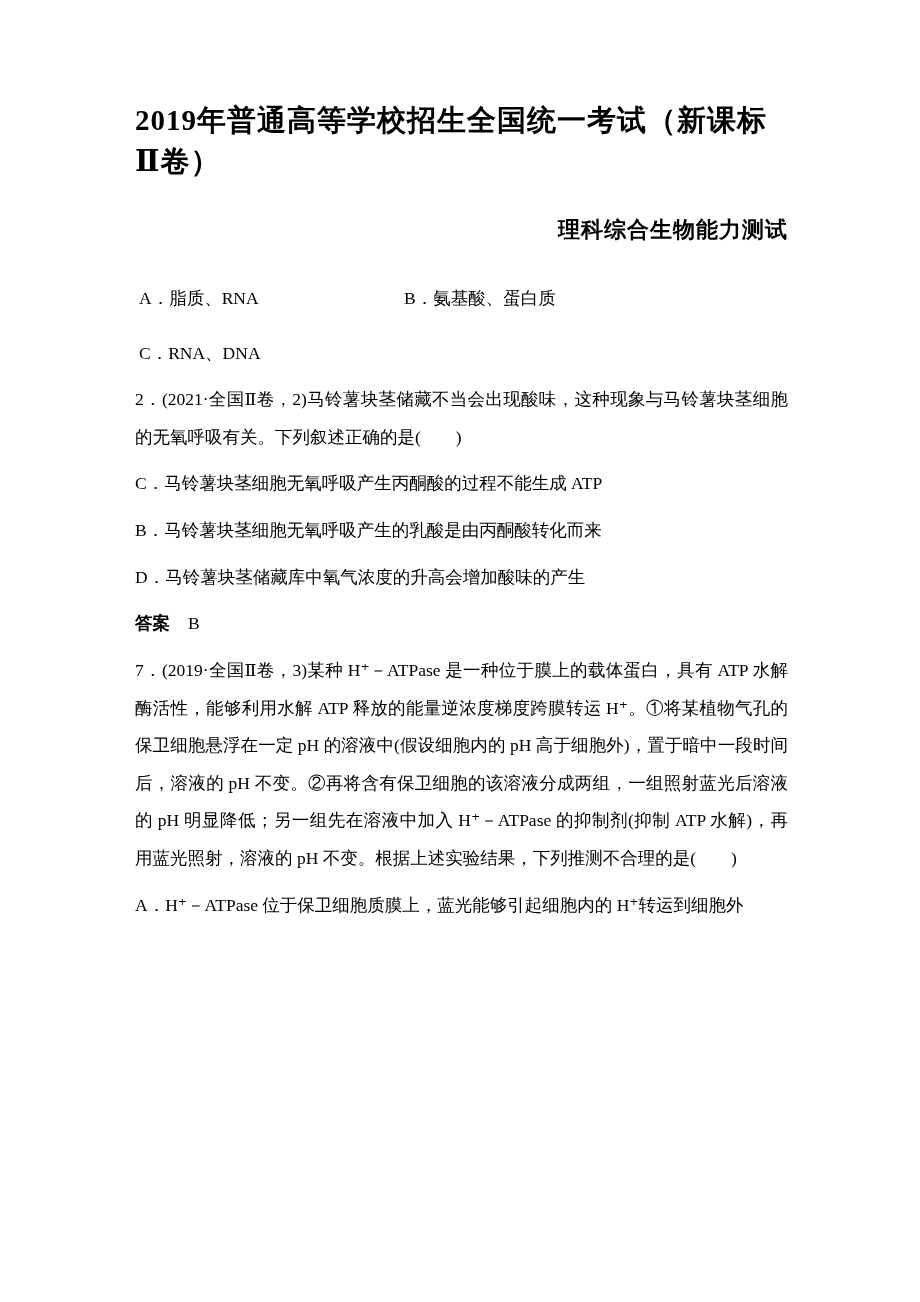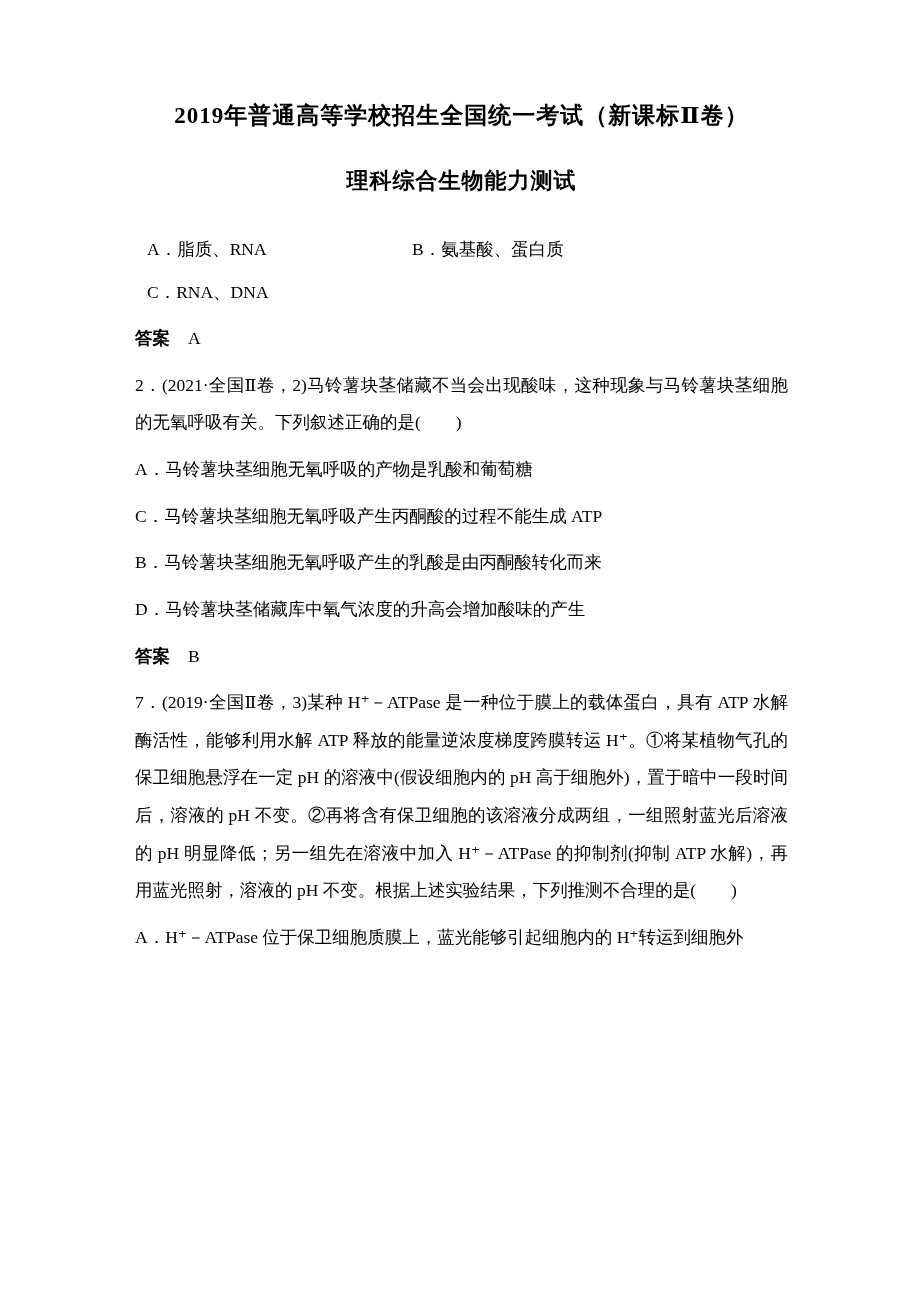--- a/index.html
+++ b/index.html
@@ -16,29 +16,28 @@
   }
   .page {
     box-sizing: border-box;
     width: 920px;
     min-height: 1302px;
     padding: 100px 132px 40px 135px;
     background: #ffffff;
     overflow: hidden;
   }
   .doc-title {
-    text-align: center;
-    font-size: 23px;
+    font-size: 29px;
     font-weight: bold;
     letter-spacing: 1px;
     margin: 0 0 34px 0;
     line-height: 1.4;
   }
   .doc-subtitle {
-    text-align: center;
+    text-align: right;
     font-size: 22px;
     font-weight: bold;
     letter-spacing: 1px;
     margin: 0 0 34px 0;
     line-height: 1.4;
   }
   .question {
     margin: 0 0 6px 0;
   }
   p.stem, p.option-line, p.answer-line, p.analysis {
@@ -48,22 +47,22 @@
     text-align: justify;
   }
   p.analysis {
     text-align: justify;
   }
   .options-grid {
     display: grid;
     grid-template-columns: 265px 1fr;
     font-size: 17.5px;
     line-height: 2.15;
-    row-gap: 5px;
-    margin: 0 0 9px 12px;
+    row-gap: 17px;
+    margin: 0 0 9px 4px;
   }
   .bold-label {
     font-weight: bold;
     margin-right: 18px;
   }
   .answer-letter {
     font-weight: normal;
   }
 </style>
 </head>
@@ -73,28 +72,24 @@
 
   <h1 class="doc-title">2019年普通高等学校招生全国统一考试（新课标Ⅱ卷）</h1>
   <h2 class="doc-subtitle">理科综合生物能力测试</h2>
 
   <div class="question">
     <div class="options-grid">
       <span>A．脂质、RNA</span>
       <span>B．氨基酸、蛋白质</span>
       <span>C．RNA、DNA</span>
     </div>
-    <p class="answer-line">
-      <span class="bold-label">答案</span><span class="answer-letter">A</span>
-    </p>
   </div>
 
   <div class="question">
     <p class="stem">2．(2021·全国Ⅱ卷，2)马铃薯块茎储藏不当会出现酸味，这种现象与马铃薯块茎细胞的无氧呼吸有关。下列叙述正确的是(　　)</p>
-    <p class="option-line">A．马铃薯块茎细胞无氧呼吸的产物是乳酸和葡萄糖</p>
     <p class="option-line">C．马铃薯块茎细胞无氧呼吸产生丙酮酸的过程不能生成 ATP</p>
     <p class="option-line">B．马铃薯块茎细胞无氧呼吸产生的乳酸是由丙酮酸转化而来</p>
     <p class="option-line">D．马铃薯块茎储藏库中氧气浓度的升高会增加酸味的产生</p>
     <p class="answer-line">
       <span class="bold-label">答案</span><span class="answer-letter">B</span>
     </p>
   </div>
 
   <div class="question">
     <p class="stem">7．(2019·全国Ⅱ卷，3)某种 H⁺－ATPase 是一种位于膜上的载体蛋白，具有 ATP 水解酶活性，能够利用水解 ATP 释放的能量逆浓度梯度跨膜转运 H⁺。①将某植物气孔的保卫细胞悬浮在一定 pH 的溶液中(假设细胞内的 pH 高于细胞外)，置于暗中一段时间后，溶液的 pH 不变。②再将含有保卫细胞的该溶液分成两组，一组照射蓝光后溶液的 pH 明显降低；另一组先在溶液中加入 H⁺－ATPase 的抑制剂(抑制 ATP 水解)，再用蓝光照射，溶液的 pH 不变。根据上述实验结果，下列推测不合理的是(　　)</p>

